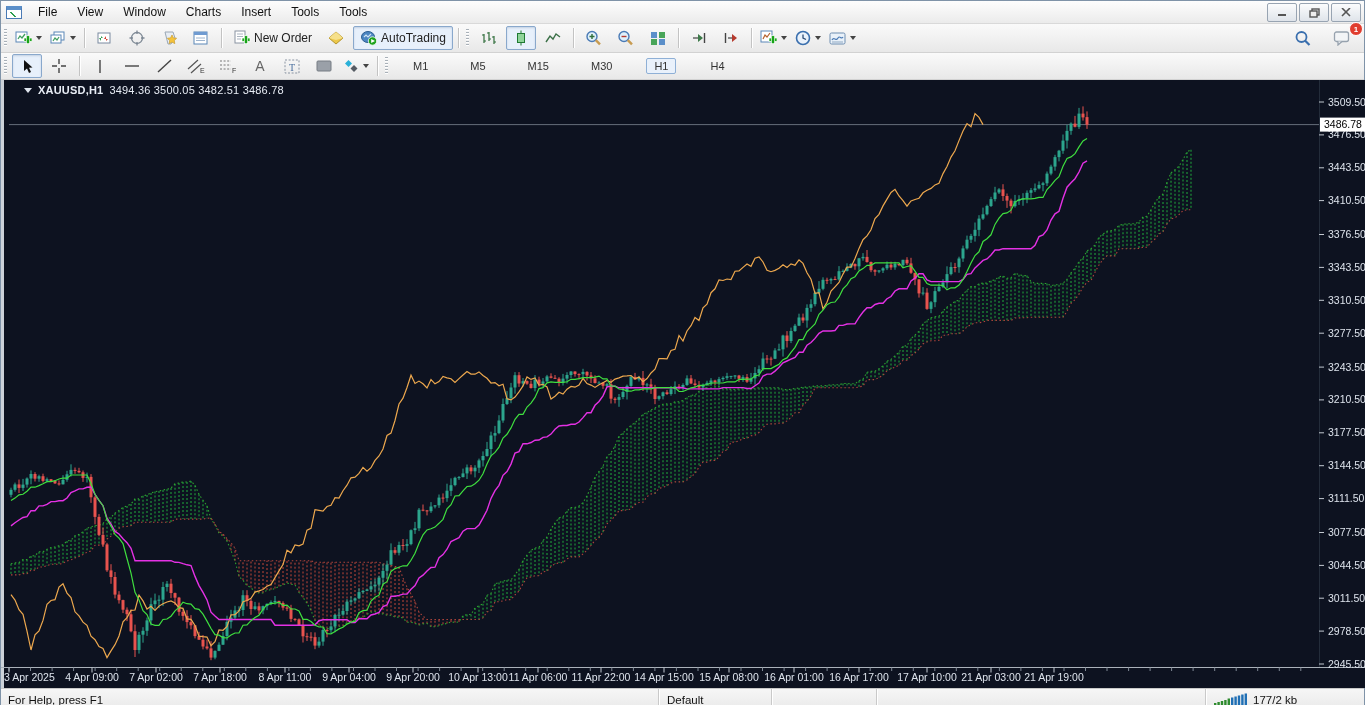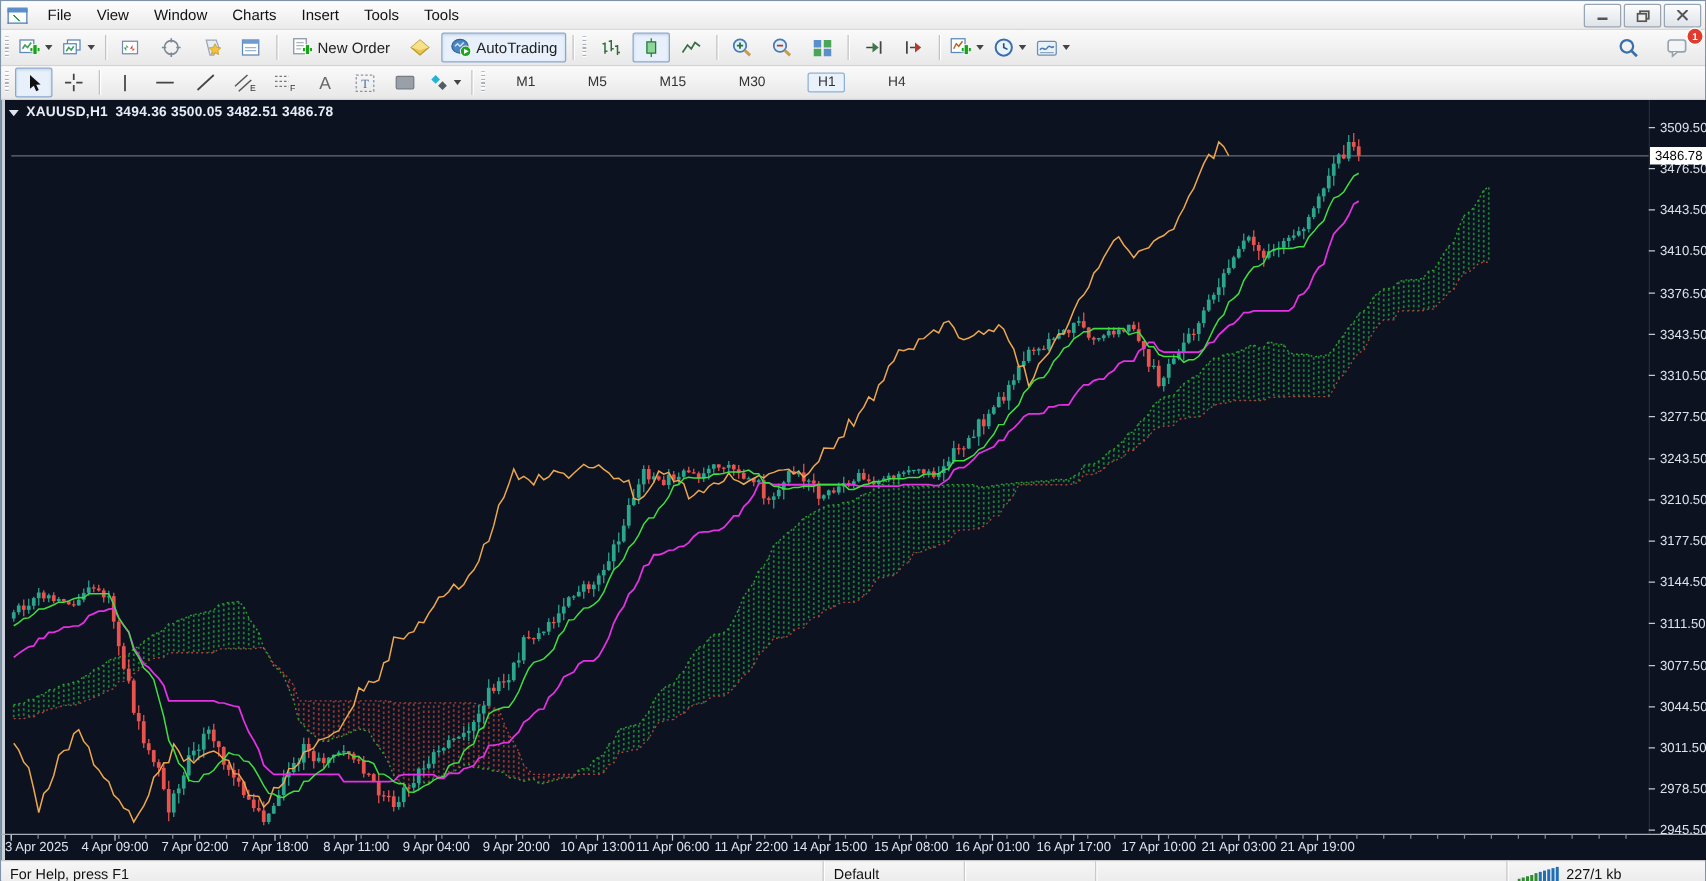--- a/index.html
+++ b/index.html
@@ -37,21 +37,21 @@
   .tool-letter{font-size:12px;color:#444;font-weight:bold;}
   .tf{padding:1px 7px;margin:0 13px;font-size:11px;color:#333;border:1px solid transparent;border-radius:2px;}
   .tf.active{border-color:#8fb0d6;background:#e9f1fb;}
   #tb1right{position:absolute;right:6px;top:0;height:28px;display:flex;align-items:center;gap:8px;}
   .badge{position:absolute;top:-5px;right:-7px;background:#e03c2e;color:#fff;font-size:8px;font-weight:bold;
          width:12px;height:12px;border-radius:50%;display:flex;align-items:center;justify-content:center;
          border:1px solid #fff;}
 
   
   #chartarea{position:relative;width:1365px;height:608px;background:#0d1220;}
-  #charttitle{position:absolute;left:6px;top:4px;display:flex;align-items:center;gap:6px;z-index:3;
+  #charttitle{position:absolute;left:23px;top:4px;display:flex;align-items:center;gap:6px;z-index:3;
               color:#e8edf5;font-size:11px;font-weight:bold;letter-spacing:.2px;}
   #charttitle .tri{width:0;height:0;border-left:4px solid transparent;border-right:4px solid transparent;
                    border-top:5px solid #dfe5ee;}
   #chart{position:absolute;left:0;top:0;}
 
   
   #statusbar{height:21px;display:flex;align-items:stretch;background:linear-gradient(#f6f6f6,#e9e9e9);
              border-top:1px solid #c9c9c9;font-size:11.5px;color:#111;}
   #statusbar .cell{display:flex;align-items:center;padding:0 8px;border-left:1px solid #c9c9c9;box-shadow:inset 1px 0 0 #fff;}
   #status-help{flex:1 1 auto;display:flex;align-items:center;padding-left:7px;}
@@ -375,21 +375,21 @@
     <span class="tf">M15</span>
     <span class="tf">M30</span>
     <span class="tf active">H1</span>
     <span class="tf">H4</span>
   </div>
 
   <div id="chartarea">
     <div id="charttitle">
       <span class="tri"></span>
       <span>XAUUSD,H1</span>
-      <span style="font-weight:bold;">3494.36 3500.05 3482.51 3486.78</span>
+      <span style="font-weight:normal;">3494.36 3500.05 3482.51 3486.78</span>
     </div>
     <svg id="chart" width="1365" height="608">
         <rect x="0" y="0" width="1365" height="608" fill="#0d1220"></rect>
         <rect x="0" y="0" width="3" height="608" fill="#ccd2d9"></rect>
         <g>
           <line x1="10" y1="483.8" x2="10" y2="494.9" stroke="#1d8c38" stroke-width="1.4" stroke-dasharray="2,2" opacity="0.9"></line>
           <line x1="14" y1="482.9" x2="14" y2="494.9" stroke="#1d8c38" stroke-width="1.4" stroke-dasharray="2,2" opacity="0.9"></line>
           <line x1="18" y1="482.6" x2="18" y2="494.9" stroke="#1d8c38" stroke-width="1.4" stroke-dasharray="2,2" opacity="0.9"></line>
           <line x1="22" y1="479.6" x2="22" y2="493.6" stroke="#1d8c38" stroke-width="1.4" stroke-dasharray="2,2" opacity="0.9"></line>
           <line x1="26" y1="479.6" x2="26" y2="493.6" stroke="#1d8c38" stroke-width="1.4" stroke-dasharray="2,2" opacity="0.9"></line>
@@ -1388,16 +1388,16 @@
           <rect x="3.4" y="9" width="2.4" height="5" fill="#2e8b2e"></rect>
         <rect x="6.8" y="8" width="2.4" height="6" fill="#2e8b2e"></rect>
           <rect x="10.2" y="7" width="2.4" height="7" fill="#2e8b2e"></rect>
         <rect x="13.6" y="5.5" width="2.4" height="8.5" fill="#2e8b2e"></rect>
           <rect x="17" y="4.5" width="2.4" height="9.5" fill="#1f6fb5"></rect>
         <rect x="20.4" y="3.5" width="2.4" height="10.5" fill="#1f6fb5"></rect>
           <rect x="23.8" y="2.5" width="2.4" height="11.5" fill="#1f6fb5"></rect>
         <rect x="27.2" y="1.5" width="2.4" height="12.5" fill="#1f6fb5"></rect>
           <rect x="30.6" y="0.5" width="2.4" height="13.5" fill="#1f6fb5"></rect>
       </svg>
-      <span>227/1 kb</span>
+      <span>177/2 kb</span>
     </span>
   </div>
 </div>
 
 </body></html>

